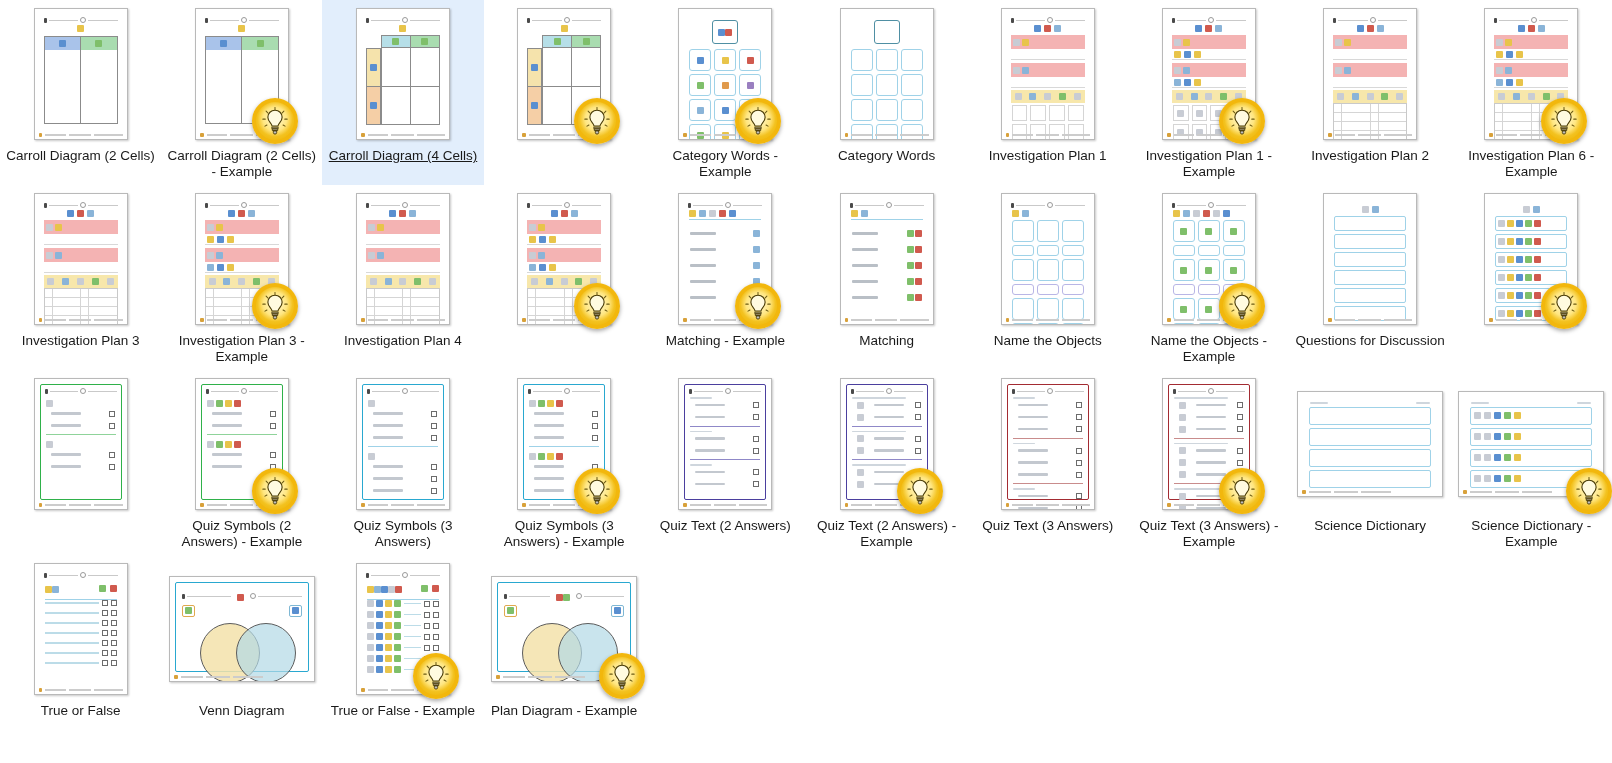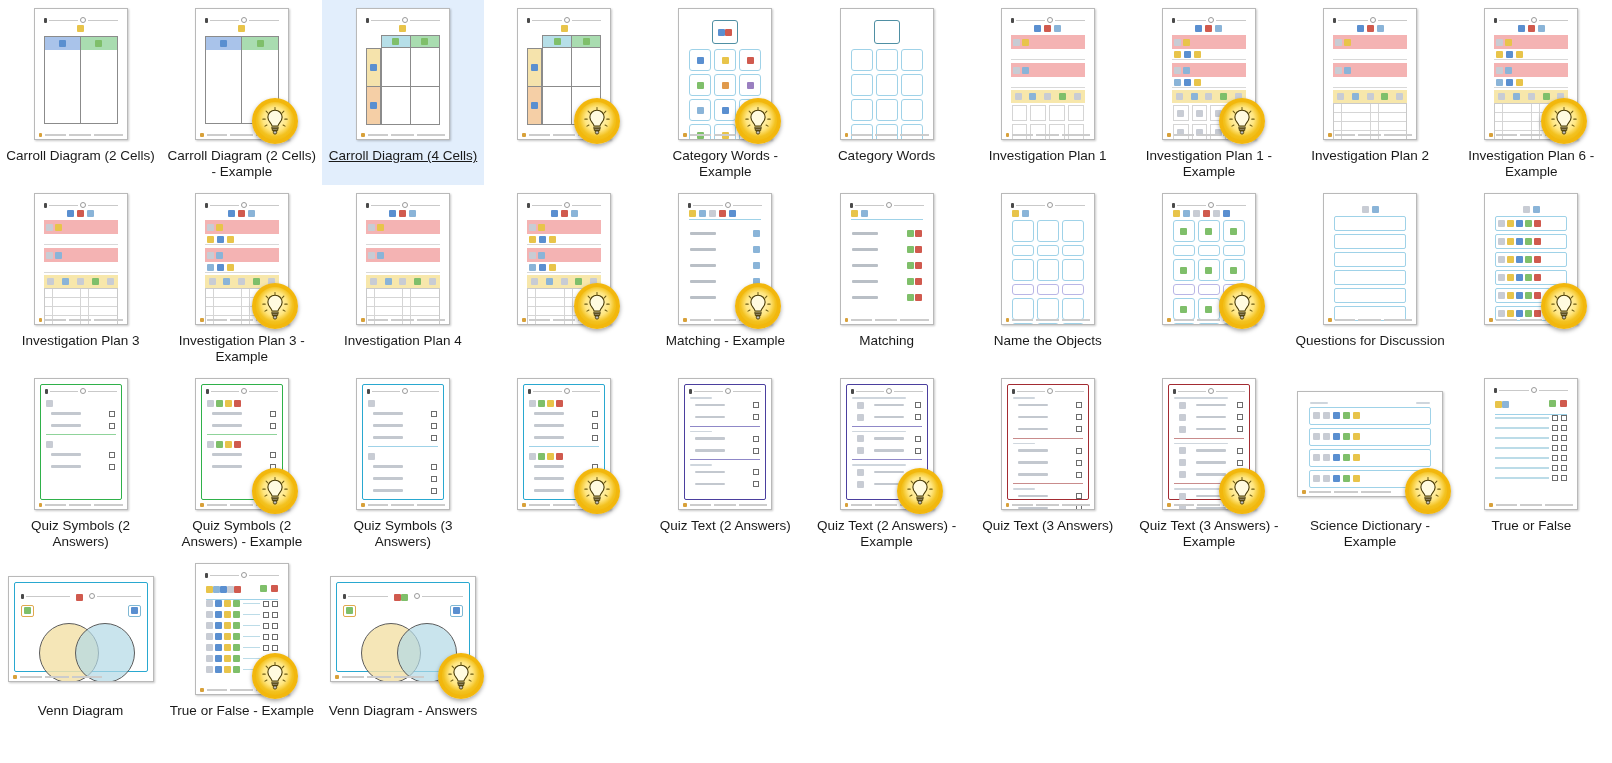--- a/index.html
+++ b/index.html
@@ -1381,20 +1381,21 @@
               <line x1="5.3" y1="21.5" x2="7.4" y2="20.2"></line>
               <line x1="26.7" y1="21.5" x2="24.6" y2="20.2"></line>
             </g>
             <path d="M16 4.5c-4.4 0-7.6 3.3-7.6 7.4 0 3.2 2 5.2 3.2 6.8.8 1.1 1.1 1.8 1.2 2.6h6.4c.1-.8.4-1.5 1.2-2.6 1.2-1.6 3.2-3.6 3.2-6.8 0-4.1-3.2-7.4-7.6-7.4z" fill="#fffbe0" stroke="#4a3c06" stroke-width="1.2"></path>
             <path d="M12.6 22.6h6.8v1.6h-6.8z" fill="#e8e8e8" stroke="#4a3c06" stroke-width="1"></path>
             <path d="M13.1 24.6h5.8v1.5h-5.8z" fill="#d8d8d8" stroke="#4a3c06" stroke-width="1"></path>
             <path d="M14.2 26.6h3.6v1.6a1.8 1.8 0 0 1-3.6 0z" fill="#bdbdbd" stroke="#4a3c06" stroke-width="1"></path>
           </svg>
         </div>
       </div>
+      <div class="cap">Name the Objects - Example</div>
     </div>
     <div class="tile">
       <div class="thumbwrap">
         <div class="sheet">
           <div class="inner">
             <div class="symrow" style="margin-top:7px">
               <span class="sym "></span>
               <span class="sym sq"></span>
             </div>
             <div class="qbox"></div>
@@ -1526,21 +1527,20 @@
             </div>
           </div>
           <div class="foot">
             <span class="fi"></span>
             <span class="fl" style="width:22px"></span>
             <span class="fl" style="width:24px"></span>
             <span class="fl" style="width:30px"></span>
           </div>
         </div>
       </div>
-      <div class="cap">Quiz Symbols (2 Answers)</div>
     </div>
     <div class="tile">
       <div class="thumbwrap">
         <div class="sheet">
           <div class="inner bordered" style="--bc: #2fb14a;">
             <div class="hdr">
               <span class="dot"></span>
               <span class="rule"></span>
               <span class="circ"></span>
               <span class="rule"></span>
@@ -1720,20 +1720,21 @@
               <line x1="5.3" y1="21.5" x2="7.4" y2="20.2"></line>
               <line x1="26.7" y1="21.5" x2="24.6" y2="20.2"></line>
             </g>
             <path d="M16 4.5c-4.4 0-7.6 3.3-7.6 7.4 0 3.2 2 5.2 3.2 6.8.8 1.1 1.1 1.8 1.2 2.6h6.4c.1-.8.4-1.5 1.2-2.6 1.2-1.6 3.2-3.6 3.2-6.8 0-4.1-3.2-7.4-7.6-7.4z" fill="#fffbe0" stroke="#4a3c06" stroke-width="1.2"></path>
             <path d="M12.6 22.6h6.8v1.6h-6.8z" fill="#e8e8e8" stroke="#4a3c06" stroke-width="1"></path>
             <path d="M13.1 24.6h5.8v1.5h-5.8z" fill="#d8d8d8" stroke="#4a3c06" stroke-width="1"></path>
             <path d="M14.2 26.6h3.6v1.6a1.8 1.8 0 0 1-3.6 0z" fill="#bdbdbd" stroke="#4a3c06" stroke-width="1"></path>
           </svg>
         </div>
       </div>
+      <div class="cap">Quiz Symbols (3 Answers) - Example</div>
     </div>
     <div class="tile">
       <div class="thumbwrap">
         <div class="sheet">
           <div class="inner bordered" style="--bc: #4b3f9e;">
             <div class="hdr">
               <span class="dot"></span>
               <span class="rule"></span>
               <span class="circ"></span>
               <span class="rule"></span>
@@ -2017,20 +2018,43 @@
       <div class="cap">Quiz Text (3 Answers) - Example</div>
     </div>
     <div class="tile">
       <div class="thumbwrap land">
         <div class="sheet landscape">
           <div class="inner">
             <div style="display:flex;justify-content:space-between;margin:5px 7px 0 7px">
               <span class="txtline" style="width:18px"></span>
               <span class="txtline" style="width:14px"></span>
             </div>
+            <div class="dictrow" style="height:16px;justify-content:center"></div>
+            <div class="dictrow" style="height:16px;justify-content:center"></div>
+            <div class="dictrow" style="height:16px;justify-content:center"></div>
+            <div class="dictrow" style="height:16px;justify-content:center"></div>
+          </div>
+          <div class="foot">
+            <span class="fi"></span>
+            <span class="fl" style="width:22px"></span>
+            <span class="fl" style="width:24px"></span>
+            <span class="fl" style="width:30px"></span>
+          </div>
+        </div>
+      </div>
+      <div class="cap">Science Dictionary</div>
+    </div>
+    <div class="tile">
+      <div class="thumbwrap land">
+        <div class="sheet landscape">
+          <div class="inner">
+            <div style="display:flex;justify-content:space-between;margin:5px 7px 0 7px">
+              <span class="txtline" style="width:18px"></span>
+              <span class="txtline" style="width:14px"></span>
+            </div>
             <div class="dictrow" style="height:16px;justify-content:flex-start">
               <span class="sym "></span>
               <span class="sym "></span>
               <span class="sym b"></span>
               <span class="sym g"></span>
               <span class="sym y"></span>
             </div>
             <div class="dictrow" style="height:16px;justify-content:flex-start">
               <span class="sym "></span>
               <span class="sym "></span>
@@ -2335,15 +2359,15 @@
               <line x1="5.3" y1="21.5" x2="7.4" y2="20.2"></line>
               <line x1="26.7" y1="21.5" x2="24.6" y2="20.2"></line>
             </g>
             <path d="M16 4.5c-4.4 0-7.6 3.3-7.6 7.4 0 3.2 2 5.2 3.2 6.8.8 1.1 1.1 1.8 1.2 2.6h6.4c.1-.8.4-1.5 1.2-2.6 1.2-1.6 3.2-3.6 3.2-6.8 0-4.1-3.2-7.4-7.6-7.4z" fill="#fffbe0" stroke="#4a3c06" stroke-width="1.2"></path>
             <path d="M12.6 22.6h6.8v1.6h-6.8z" fill="#e8e8e8" stroke="#4a3c06" stroke-width="1"></path>
             <path d="M13.1 24.6h5.8v1.5h-5.8z" fill="#d8d8d8" stroke="#4a3c06" stroke-width="1"></path>
             <path d="M14.2 26.6h3.6v1.6a1.8 1.8 0 0 1-3.6 0z" fill="#bdbdbd" stroke="#4a3c06" stroke-width="1"></path>
           </svg>
         </div>
       </div>
-      <div class="cap">Venn Diagram - Answers</div>
+      <div class="cap">Plan Diagram - Example</div>
     </div>
   </div>
 
 </body></html>

